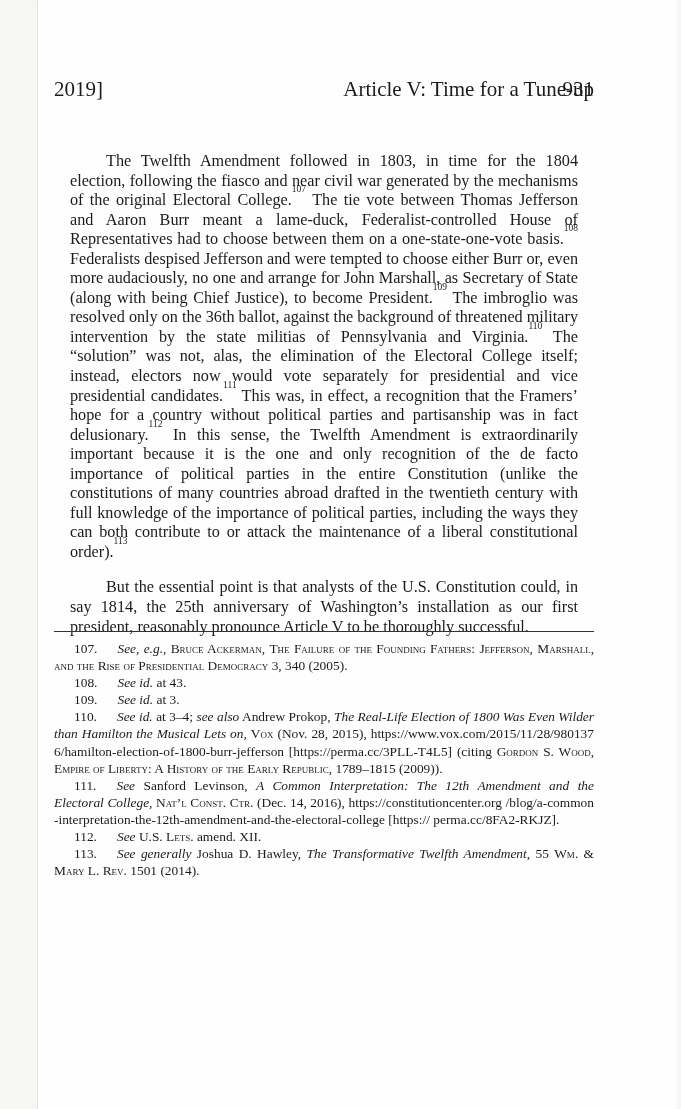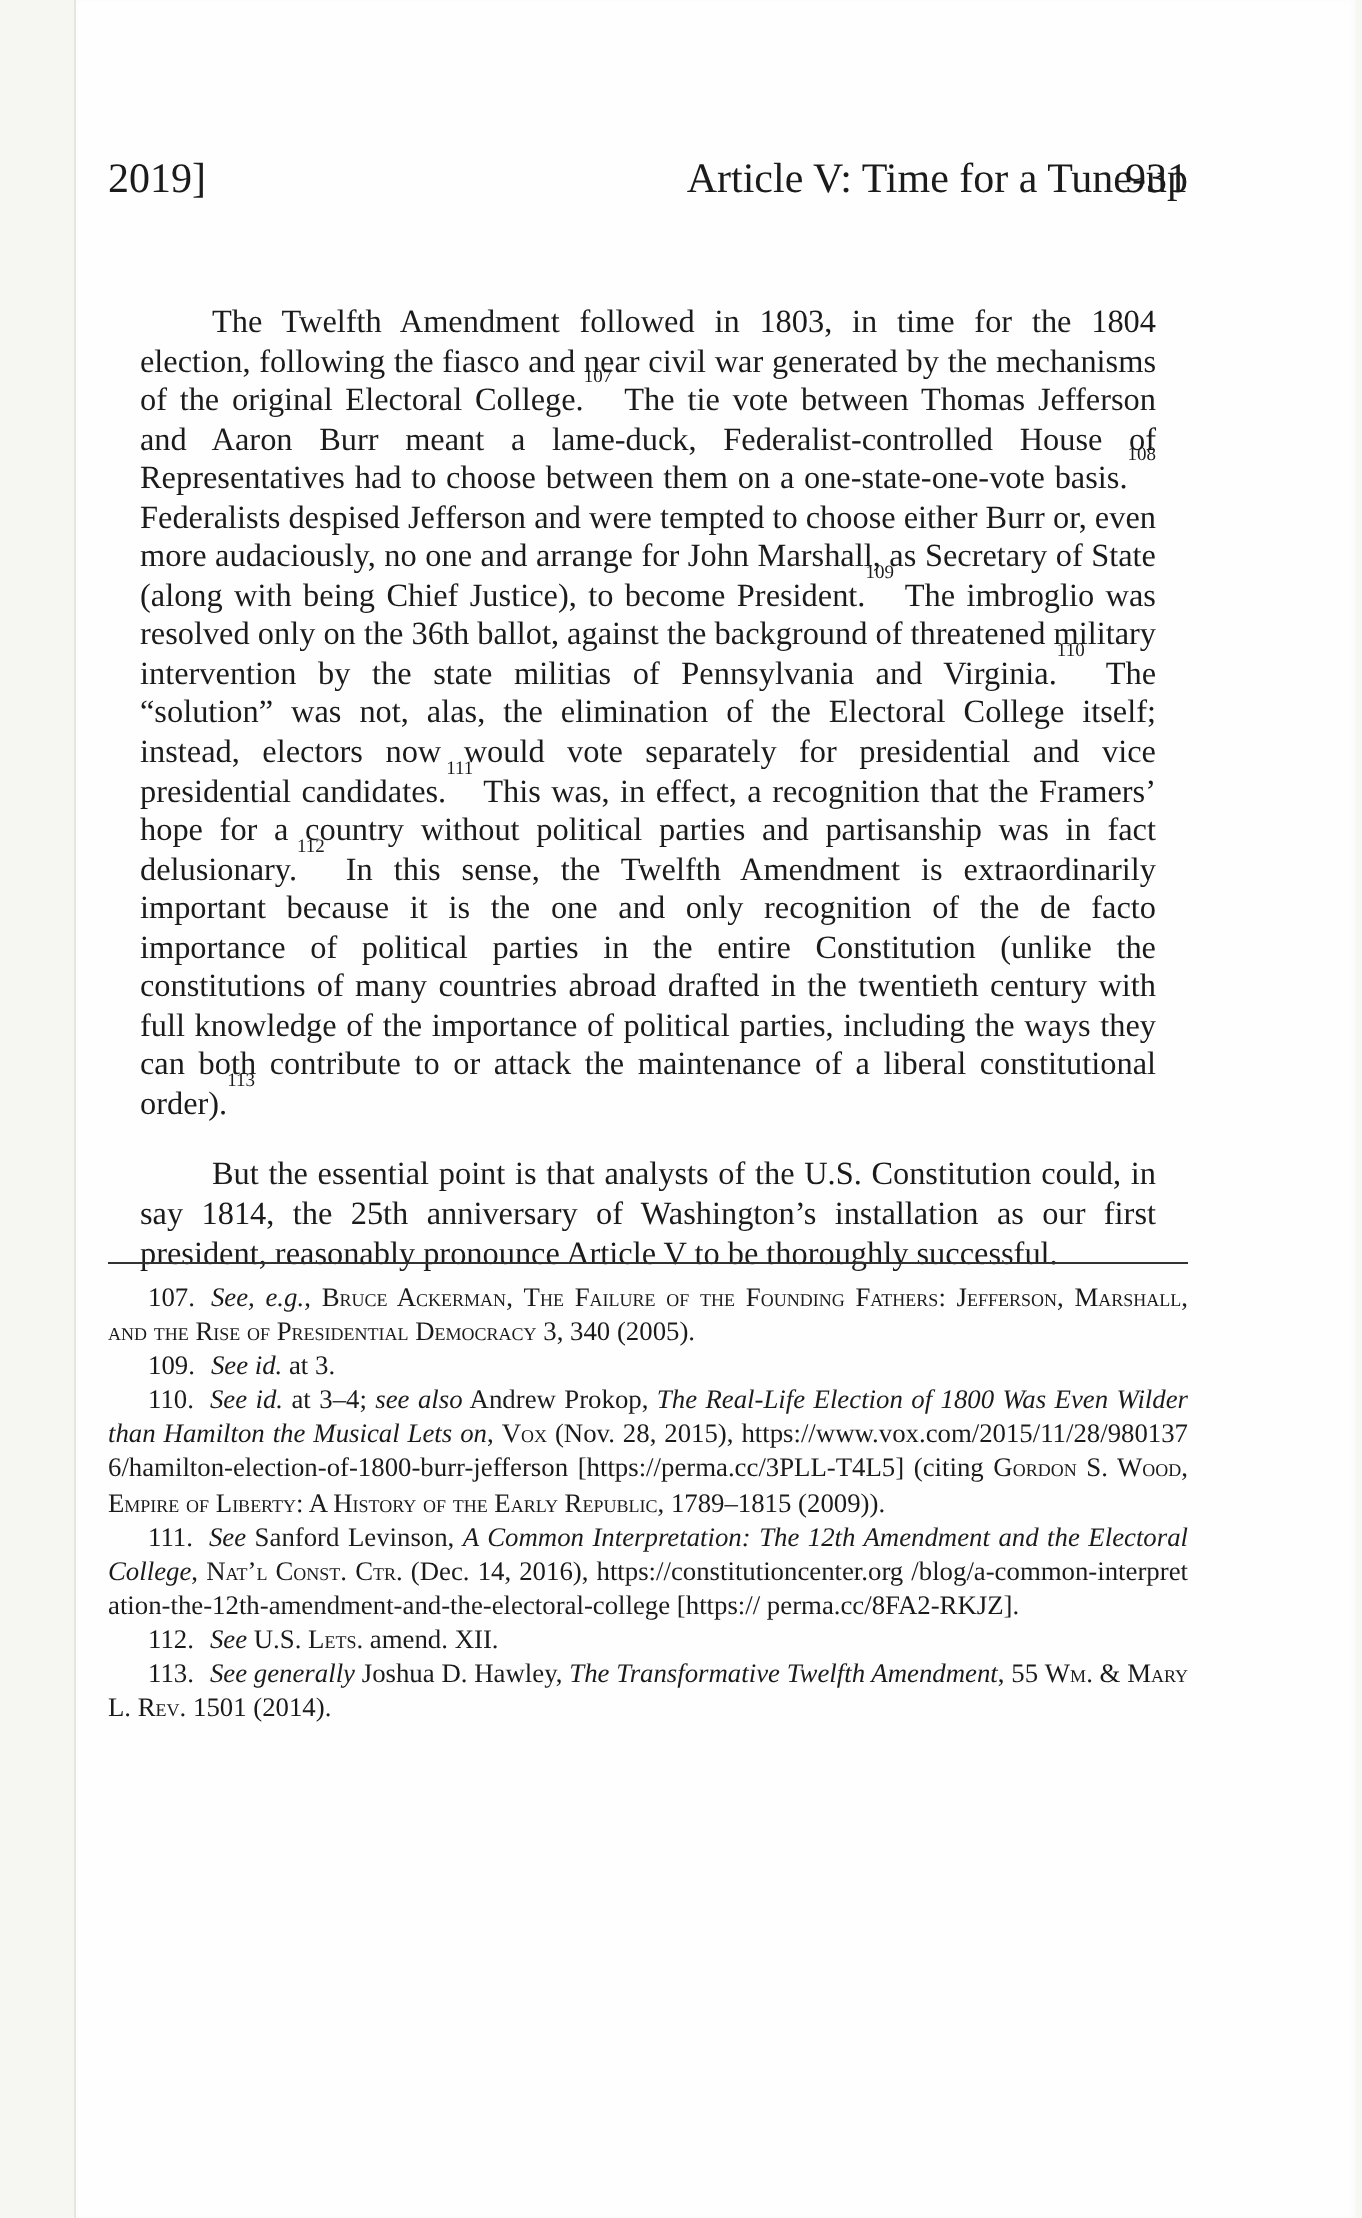--- a/index.html
+++ b/index.html
@@ -33,21 +33,21 @@
   sup { font-size:9.5px; vertical-align:top; position:relative; top:-2px; line-height:0; }
   .rule {
     position:absolute; left:54px; top:631px; width:540px; height:0;
     border-top:1.3px solid #333;
   }
   .footnotes {
     position:absolute; left:54px; top:640px; width:540px;
     font-size:13.4px; line-height:17.1px; text-align:justify;
   }
   .fn { margin:0; text-indent:20px; }
-  .fn .num { display:inline-block; margin-right:8px; text-indent:0; }
+  .fn .num { display:inline-block; margin-right:20px; text-indent:0; }
   .sc { font-variant:small-caps; }
   i, .it { font-style:italic;margin-top:48px; }
   .url { word-break:break-all; }
 </style>
 </head>
 <body>
 
 <div class="page">
 </div>
 
@@ -59,18 +59,19 @@
 
 <div class="body-text">
   <p><span>The Twelfth Amendment followed in 1803, in time for the 1804 election, following the fiasco and near civil war generated by the mechanisms of the original Electoral College.</span><sup>107</sup><span> The tie vote between Thomas Jefferson and Aaron Burr meant a lame-duck, Federalist-controlled House of Representatives had to choose between them on a one-state-one-vote basis.</span><sup>108</sup><span> Federalists despised Jefferson and were tempted to choose either Burr or, even more audaciously, no one and arrange for John Marshall, as Secretary of State (along with being Chief Justice), to become President.</span><sup>109</sup><span> The imbroglio was resolved only on the 36th ballot, against the background of threatened military intervention by the state militias of Pennsylvania and Virginia.</span><sup>110</sup><span> The “solution” was not, alas, the elimination of the Electoral College itself; instead, electors now would vote separately for presidential and vice presidential candidates.</span><sup>111</sup><span> This was, in effect, a recognition that the Framers’ hope for a country without political parties and partisanship was in fact delusionary.</span><sup>112</sup><span> In this sense, the Twelfth Amendment is extraordinarily important because it is the one and only recognition of the de facto importance of political parties in the entire Constitution (unlike the constitutions of many countries abroad drafted in the twentieth century with full knowledge of the importance of political parties, including the ways they can both contribute to or attack the maintenance of a liberal constitutional order).</span><sup>113</sup></p>
   <p>But the essential point is that analysts of the U.S. Constitution could, in say 1814, the 25th anniversary of Washington’s installation as our first president, reasonably pronounce Article V to be thoroughly successful.</p>
 </div>
 
 <div class="rule"></div>
 
 <div class="footnotes">
   <p class="fn"><span class="num">107.</span><i>See, e.g.</i><span>, </span><span class="sc">Bruce Ackerman</span><span>, </span><span class="sc">The Failure of the Founding Fathers: Jefferson, Marshall, and the Rise of Presidential Democracy</span><span> 3, 340 (2005).</span></p>
+  <p class="fn"><span class="num">108.</span><i>See id.</i><span> at 43.</span></p>
   <p class="fn"><span class="num">109.</span><i>See id.</i><span> at 3.</span></p>
   <p class="fn"><span class="num">110.</span><i>See id.</i><span> at 3–4; </span><i>see also</i><span> Andrew Prokop, </span><i>The Real-Life Election of 1800 Was Even Wilder than Hamilton the Musical Lets on</i><span>, </span><span class="sc">Vox</span><span class="url"> (Nov. 28, 2015), https://www.vox.com/2015/11/28/9801376/hamilton-election-of-1800-burr-jefferson [https://perma.cc/3PLL-T4L5] (citing </span><span class="sc">Gordon S. Wood, Empire of Liberty: A History of the Early Republic, 1789–1815</span><span> (2009)).</span></p>
   <p class="fn"><span class="num">111.</span><i>See</i><span> Sanford Levinson, </span><i>A Common Interpretation: The 12th Amendment and the Electoral College</i><span>, </span><span class="sc">Nat’l Const. Ctr.</span><span class="url"> (Dec. 14, 2016), https://constitutioncenter.org /blog/a-common-interpretation-the-12th-amendment-and-the-electoral-college [https:// perma.cc/8FA2-RKJZ].</span></p>
   <p class="fn"><span class="num">112.</span><i>See</i><span> U.S. </span><span class="sc">Lets.</span><span> amend. XII.</span></p>
   <p class="fn"><span class="num">113.</span><i>See generally</i><span> Joshua D. Hawley, </span><i>The Transformative Twelfth Amendment</i><span>, 55 </span><span class="sc">Wm. &amp; Mary L. Rev.</span><span> 1501 (2014).</span></p>
 </div>
 
 </body></html>

